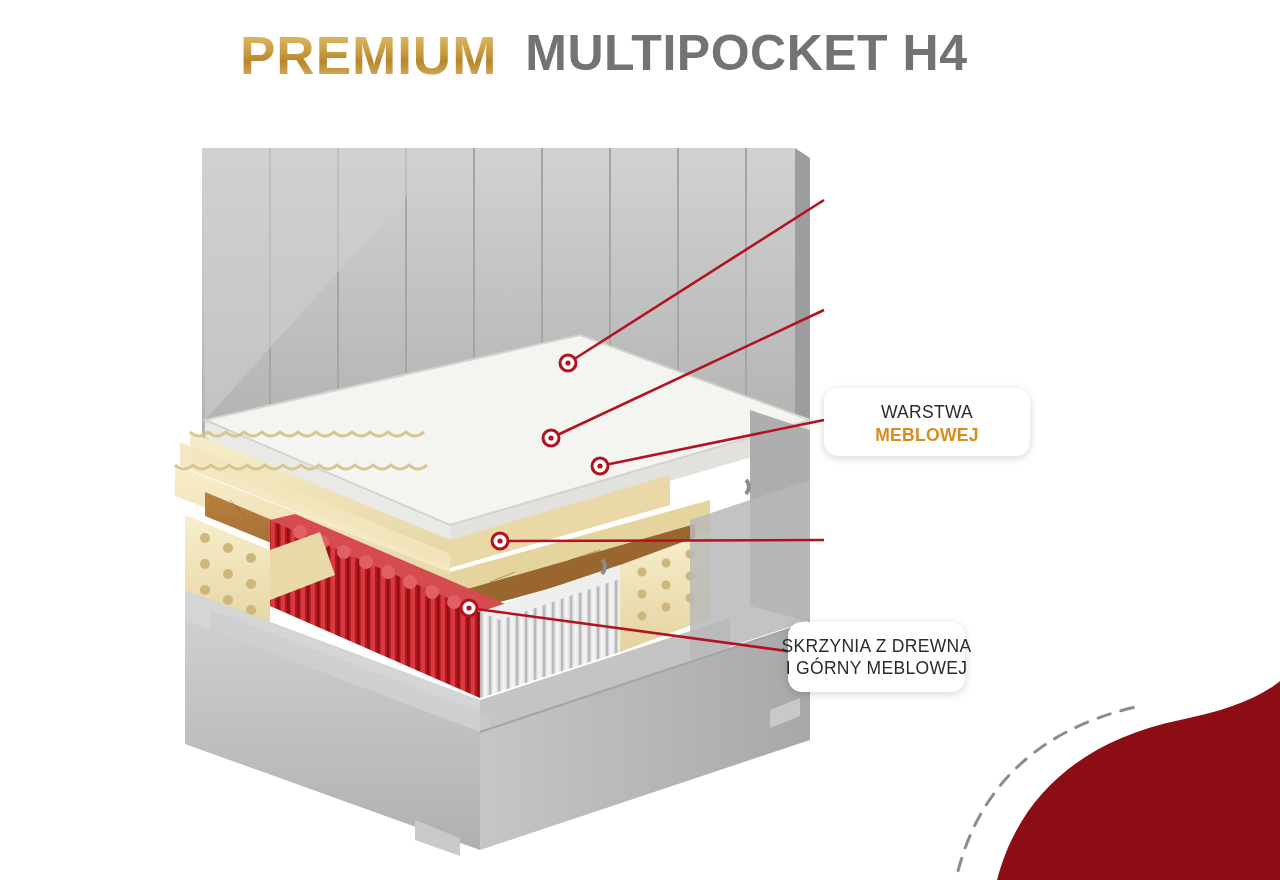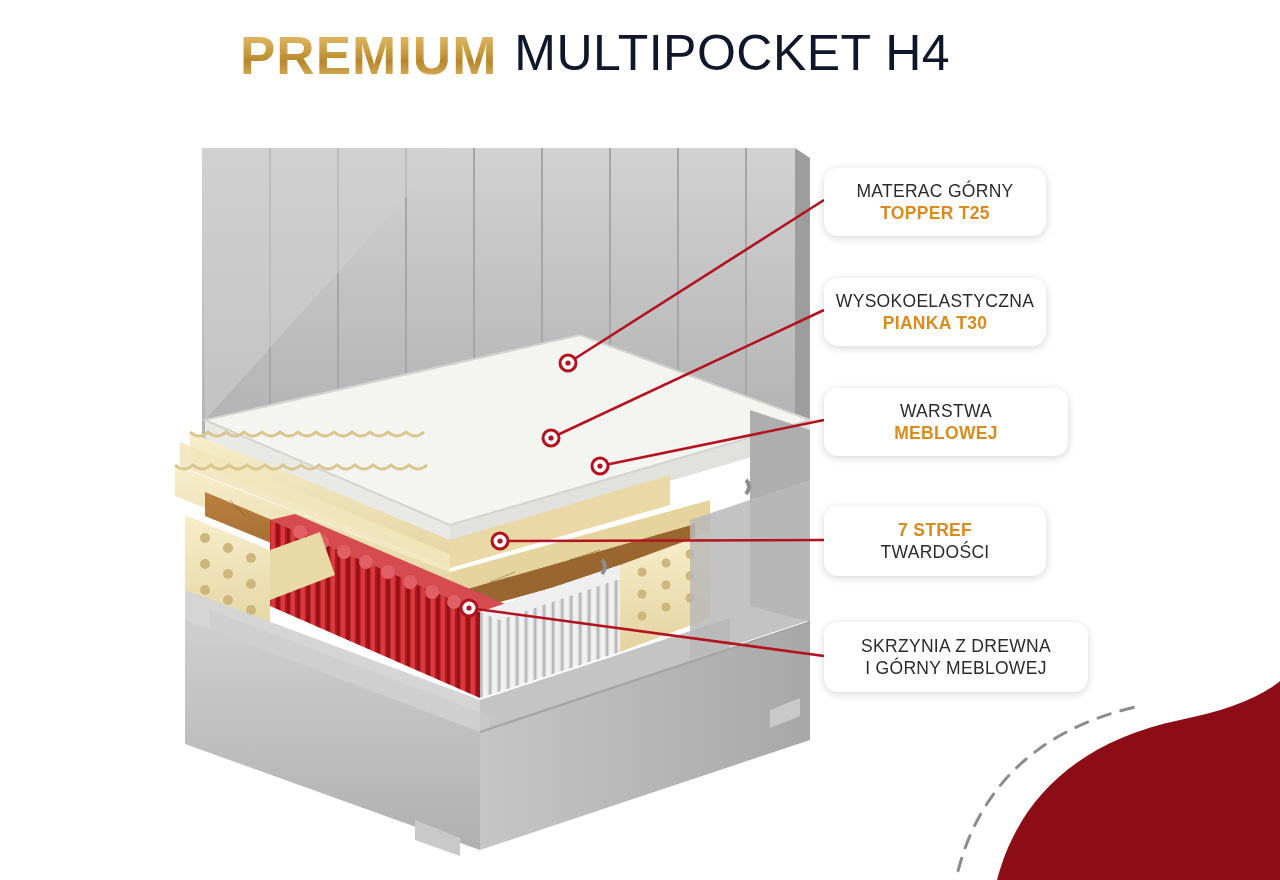--- a/index.html
+++ b/index.html
@@ -49,25 +49,25 @@
     letter-spacing: 1px;
     color: #c9a14a;
     background: linear-gradient(180deg, #e8c878 0%, #c79b3f 45%, #b8862c 60%, #e2c06c 100%);
     -webkit-background-clip: text;
     background-clip: text;
     -webkit-text-fill-color: transparent;
     color: transparent;
   }
   #title-rest {
     font-size: 50px;
-    font-weight: normal;
-    color: #0f172a;
+    font-weight: bold;
+    color: #737373;
     letter-spacing: 0.5px;
     vertical-align: 4px;
-    margin-left: 17px;
+    margin-left: 28px;
   }
 
   
   .callout {
     position: absolute;
     background: #ffffff;
     border-radius: 14px;
     box-shadow: 0 2px 9px rgba(0,0,0,0.17);
     text-align: center;
     display: flex;
@@ -81,23 +81,23 @@
   .callout .l1, .callout .l2 {
     font-size: 17.5px;
     letter-spacing: 0.3px;
     white-space: nowrap;
   }
   .callout .plain { color: #2b2b2b; }
   .callout .accent { color: #d98b1e; font-weight: bold; }
 
   #callout-0 { left: 824px; top: 168px;  width: 222px; height: 68px; }
   #callout-1 { left: 824px; top: 278px;  width: 222px; height: 68px; }
-  #callout-2 { left: 824px; top: 388px;  width: 244px; height: 68px; }
+  #callout-2 { left: 824px; top: 388px;  width: 206px; height: 68px; justify-content: flex-end; }
   #callout-3 { left: 824px; top: 506px;  width: 222px; height: 70px; }
-  #callout-4 { left: 824px; top: 622px;  width: 264px; height: 70px; }
+  #callout-4 { left: 788px; top: 622px;  width: 177px; height: 70px; }
 
   
   #leaders {
     position: absolute;
     left: 0; top: 0;
     width: 1280px; height: 880px;
     pointer-events: none;
   }
 
   
@@ -304,38 +304,26 @@
       <circle cx="551" cy="438" r="2.6" fill="#b31220"></circle>
       <circle cx="600" cy="466" r="8" fill="#ffffff" stroke="#b31220" stroke-width="3"></circle>
       <circle cx="600" cy="466" r="2.6" fill="#b31220"></circle>
       <circle cx="500" cy="541" r="8" fill="#ffffff" stroke="#b31220" stroke-width="3"></circle>
       <circle cx="500" cy="541" r="2.6" fill="#b31220"></circle>
       <circle cx="469" cy="608" r="8" fill="#ffffff" stroke="#b31220" stroke-width="3"></circle>
       <circle cx="469" cy="608" r="2.6" fill="#b31220"></circle>
     </g>
   </svg>
 
-  <div class="callout" id="callout-0">
-    <div class="l1 plain">MATERAC GÓRNY</div>
-    <div class="l2 accent">TOPPER T25</div>
-  </div>
-
-  <div class="callout" id="callout-1">
-    <div class="l1 plain">WYSOKOELASTYCZNA</div>
-    <div class="l2 accent">PIANKA T30</div>
-  </div>
+
 
   <div class="callout" id="callout-2">
     <div class="l1 plain">WARSTWA</div>
     <div class="l2 accent">MEBLOWEJ</div>
   </div>
 
-  <div class="callout" id="callout-3">
-    <div class="l1 accent">7 STREF</div>
-    <div class="l2 plain">TWARDOŚCI</div>
-  </div>
 
   <div class="callout" id="callout-4">
     <div class="l1 plain">SKRZYNIA Z DREWNA</div>
     <div class="l2 plain">I GÓRNY MEBLOWEJ</div>
   </div>
 
 </div>
 
 </body></html>

